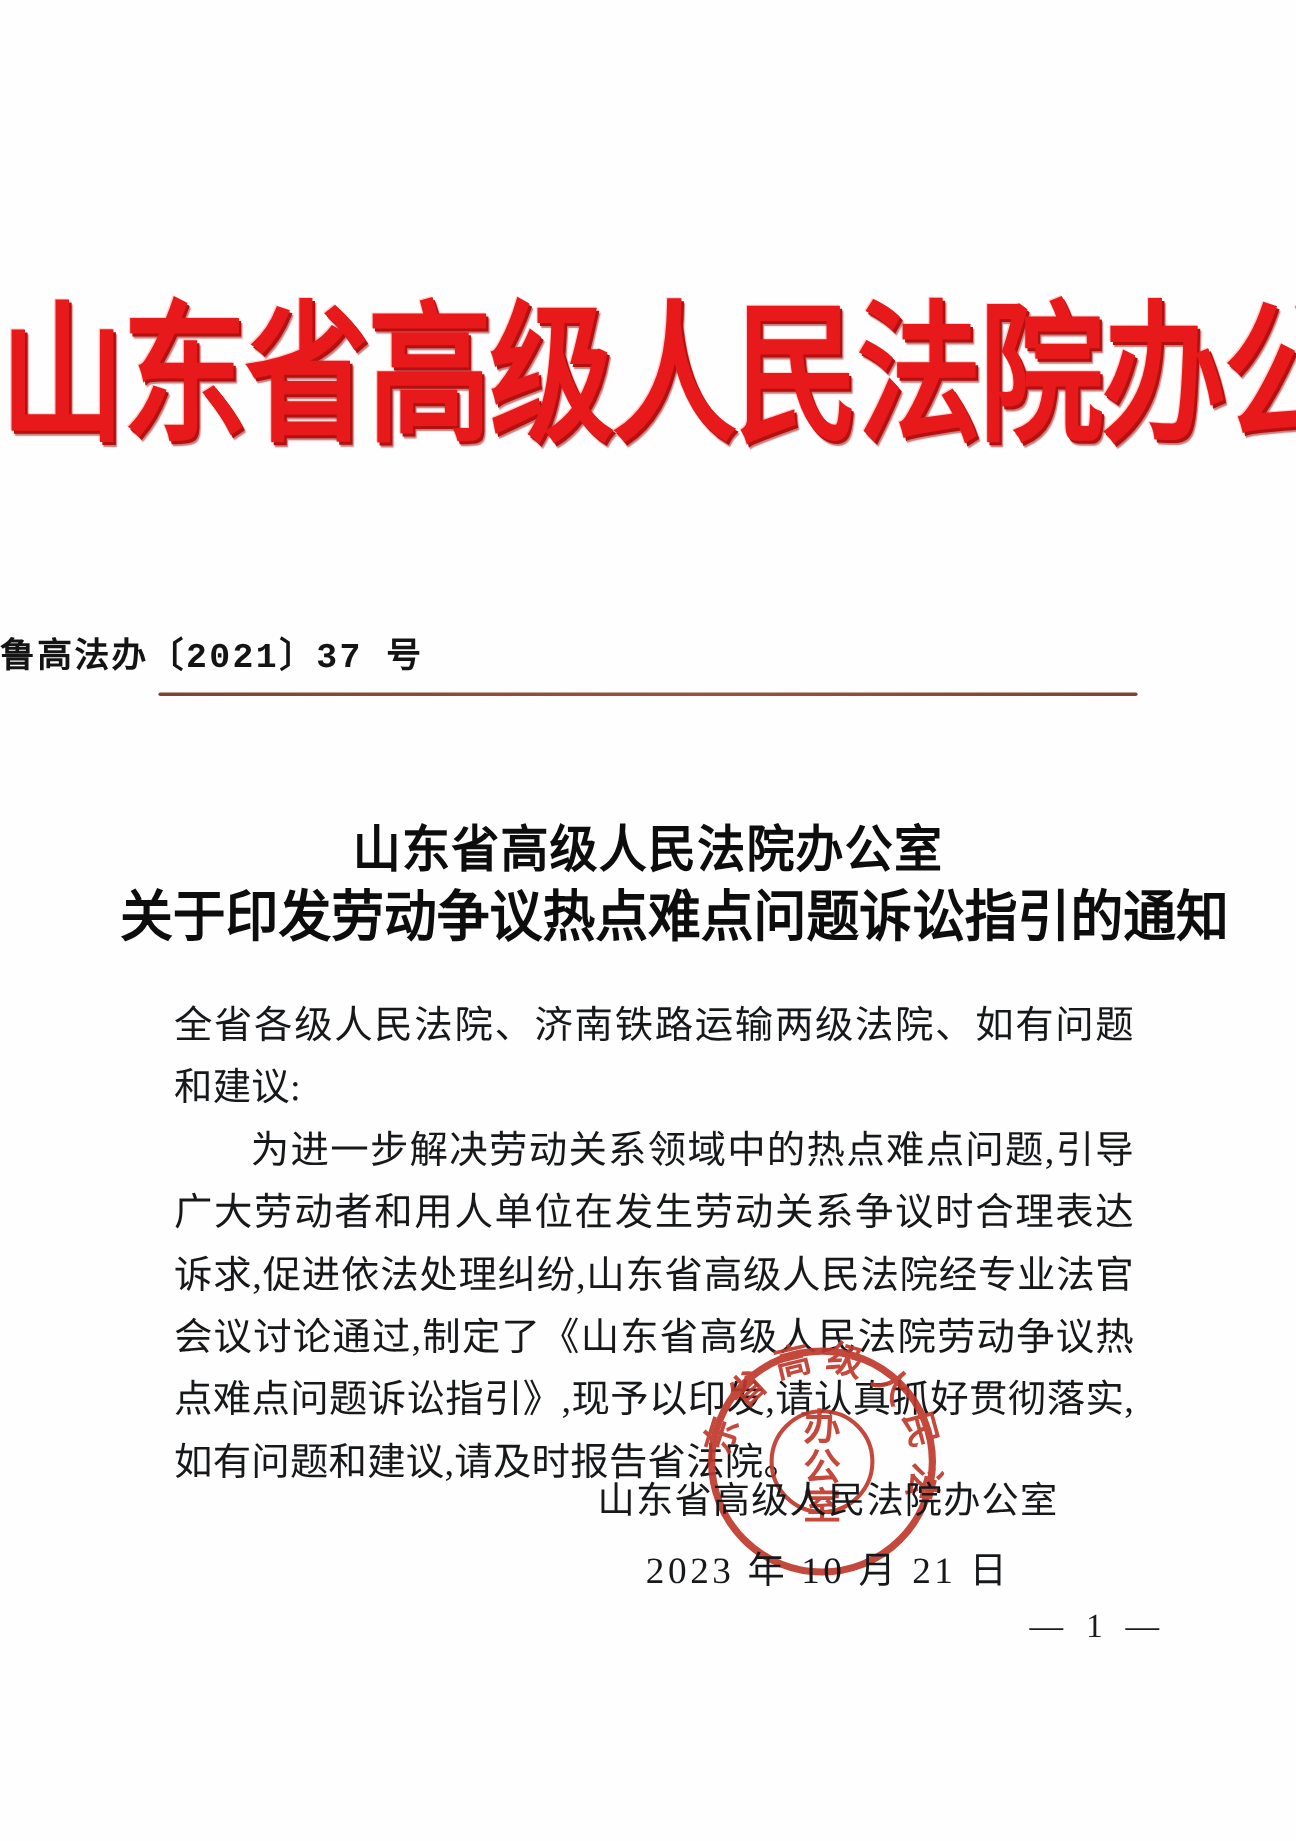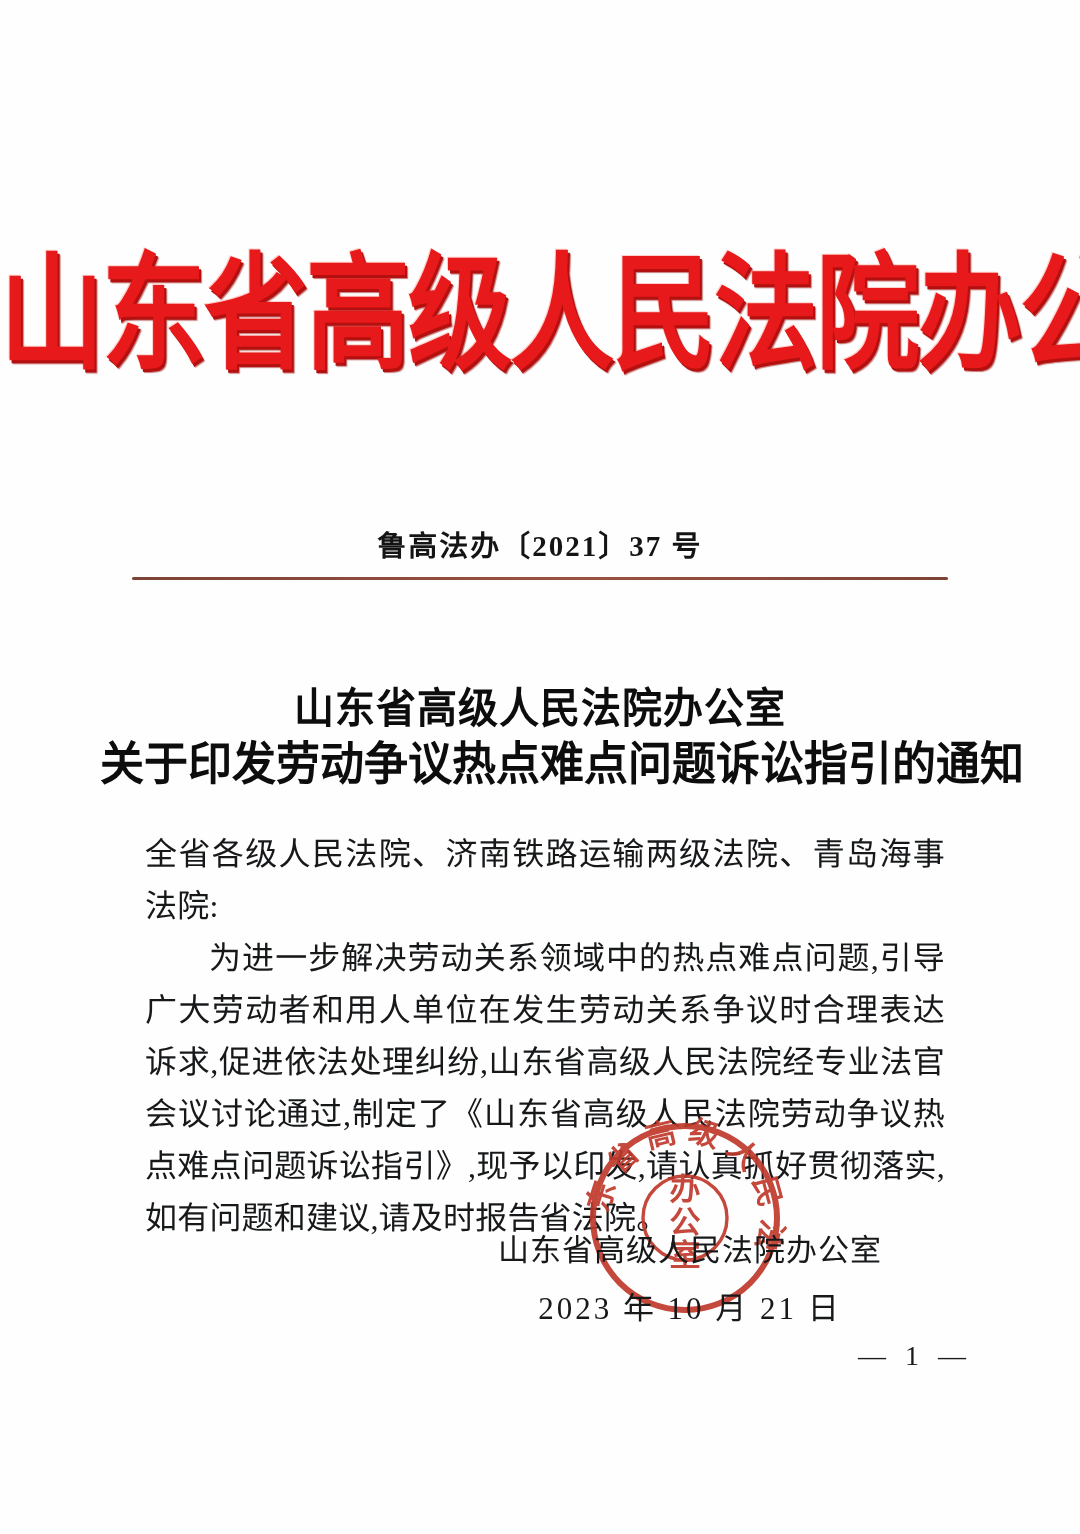--- a/index.html
+++ b/index.html
@@ -48,22 +48,21 @@
        3px 3px 1px rgba(150,12,12,0.55),
       -1px -1px 0 rgba(255,120,110,0.35);
   }
 
   
   .doc-number {
     position: absolute;
     left: 0;
     right: 0;
     top: 522px;
-    text-align: center;
-    font-family: Liberation Serif, serif;
+    font-family: Liberation Mono, monospace;
     font-size: 29px;
     font-weight: 600;
     letter-spacing: 2px;
     color: #141414;
   }
 
   
   .red-rule {
     position: absolute;
     left: 132px;
@@ -177,21 +176,21 @@
   <div class="doc-number">鲁高法办〔2021〕37 号</div>
 
   <div class="red-rule"></div>
 
   <div class="doc-title">
     <span class="line line1">山东省高级人民法院办公室</span>
     <span class="line line2">关于印发劳动争议热点难点问题诉讼指引的通知</span>
   </div>
 
   <div class="body-block">
-    <p class="salutation">全省各级人民法院、济南铁路运输两级法院、青岛海事法院:</p>
+    <p class="salutation">全省各级人民法院、济南铁路运输两级法院、如有问题和建议:</p>
     <p class="para">为进一步解决劳动关系领域中的热点难点问题,引导广大劳动者和用人单位在发生劳动关系争议时合理表达诉求,促进依法处理纠纷,山东省高级人民法院经专业法官会议讨论通过,制定了《山东省高级人民法院劳动争议热点难点问题诉讼指引》,现予以印发,请认真抓好贯彻落实,如有问题和建议,请及时报告省法院。</p>
   </div>
 
   <div class="seal">
     <svg viewBox="0 0 204 204" xmlns="http://www.w3.org/2000/svg">
       <defs>
         <path id="sealArcPath" d="M 102,102 m -76,0 a 76,76 0 1 1 152,0" transform="rotate(16 102 102)" fill="none"></path>
       </defs>
       <circle cx="102" cy="102" r="92" fill="none" stroke="#c0392b" stroke-width="6"></circle>
       <circle cx="102" cy="102" r="42" fill="none" stroke="#c0392b" stroke-width="3.4"></circle>

